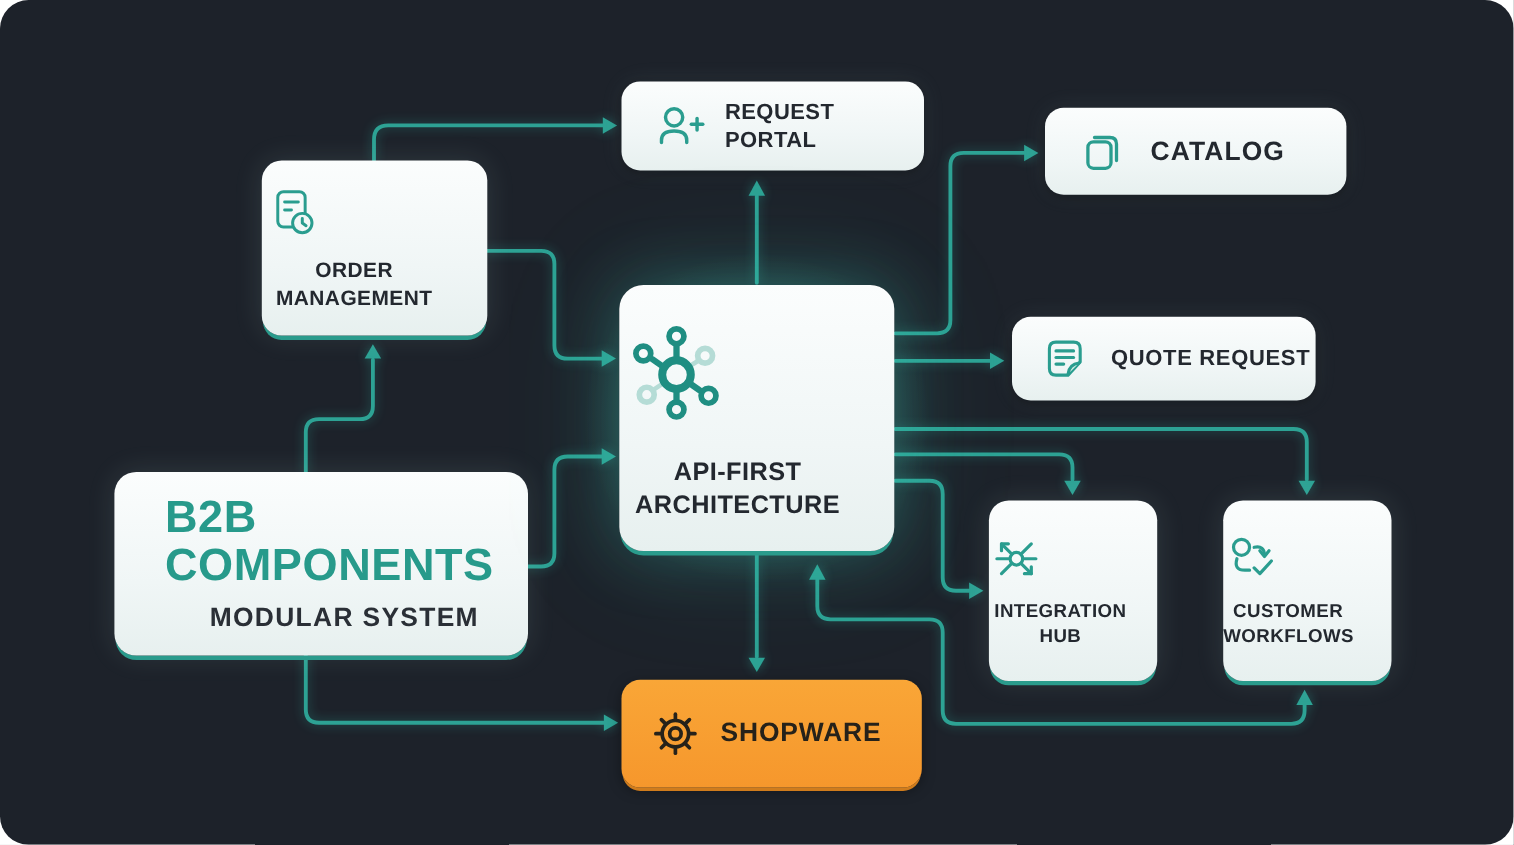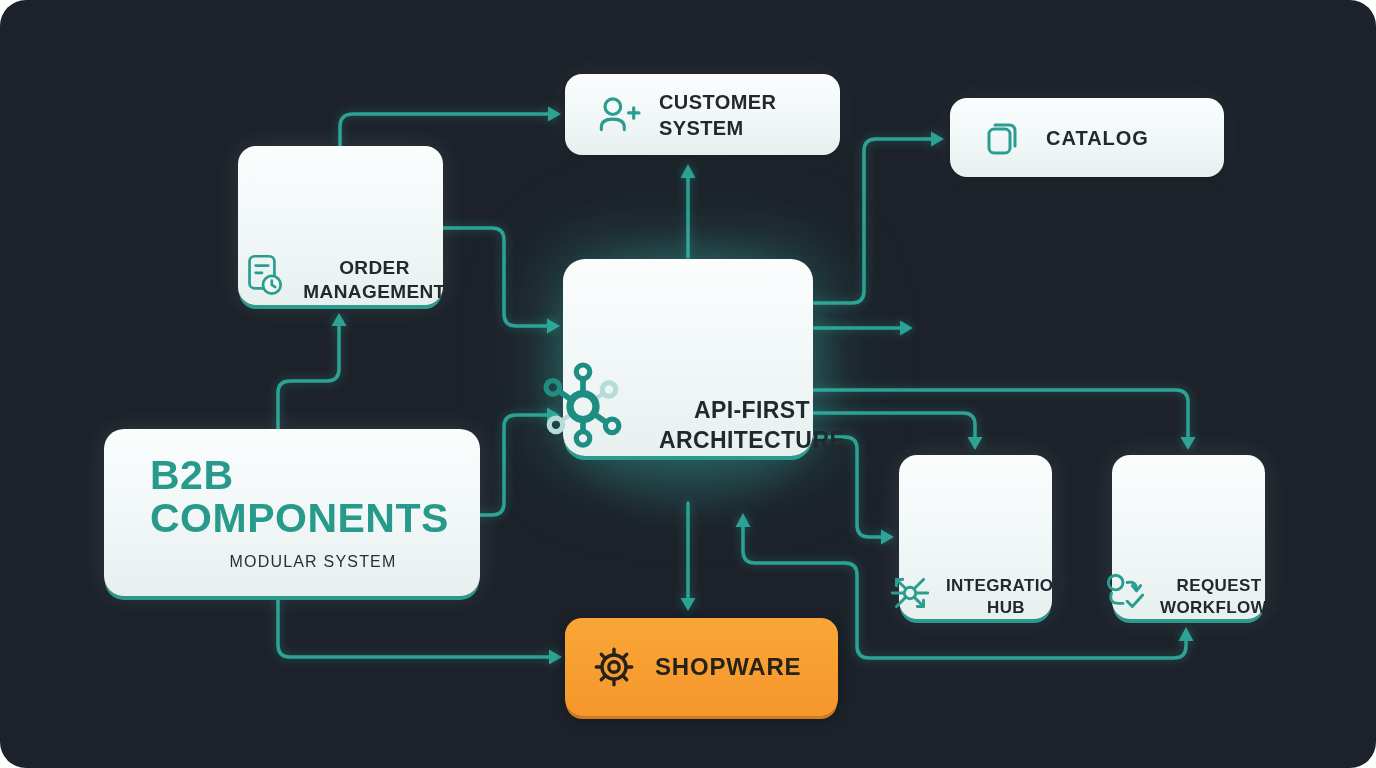--- a/index.html
+++ b/index.html
@@ -8,56 +8,56 @@
   .api-glow{position:absolute;left:478px;top:180px;width:420px;height:400px;border-radius:50%;
     background:radial-gradient(closest-side,rgba(62,205,186,.30),rgba(62,205,186,.10) 55%,transparent 75%);
     pointer-events:none;}
 
   svg.arrows{position:absolute;left:0;top:0;filter:drop-shadow(0 0 5px rgba(46,190,172,.40));}
   svg.arrows path{stroke:#2da294;stroke-width:3.5;fill:none;stroke-linecap:round;}
   svg.arrows polygon{fill:#2da294;}
 
   .node{position:absolute;background:linear-gradient(180deg,#fbfdfd 0%,#f0f6f6 60%,#e7f0ef 100%);
     color:#23282f;box-shadow:0 5px 0 -1px #2a9b8c,0 0 26px rgba(190,228,222,.12);}
-  .sq{border-radius:18px;display:flex;flex-direction:row;align-items:flex-end;justify-content:center;text-align:center;}
+  .sq{border-radius:18px;display:flex;flex-direction:column;align-items:flex-start;justify-content:center;text-align:center;}
   .pill{border-radius:17px;display:flex;flex-direction:row;align-items:center;text-align:left;
     box-shadow:0 3px 10px rgba(0,0,0,.35),0 0 20px rgba(190,228,222,.10);}
   .label{font-weight:700;letter-spacing:.4px;line-height:1.3;color:#23282f;}
 
   .om{left:238px;top:146px;width:205px;height:159px;gap:12px;}
   .om .label{font-size:19px;max-width:168px;}
 
   .cp{left:565px;top:74px;width:247px;height:81px;padding-left:28px;gap:18px;}
   .cp .label{font-size:20px;max-width:130px;}
 
-  .api{left:563px;top:259px;width:250px;height:197px;gap:24px;border-radius:22px;
+  .api{left:563px;top:259px;width:250px;height:242px;gap:24px;border-radius:22px;
     box-shadow:0 5px 0 -1px #2a9b8c,0 0 60px rgba(62,205,186,.30),0 0 120px rgba(62,205,186,.14);}
   .api .label{font-size:23px;max-width:215px;}
 
   .cat{left:950px;top:98px;width:246px;height:79px;padding-left:28px;gap:24px;}
-  .cat .label{font-size:20px;letter-spacing:1px;}
+  .cat .label{font-size:24px;letter-spacing:1px;}
 
   .qr{left:920px;top:288px;width:250px;height:76px;padding-left:26px;gap:20px;}
   .qr .label{font-size:20px;letter-spacing:.6px;}
 
   .ih{left:899px;top:455px;width:153px;height:164px;gap:11px;}
   .ih .label{font-size:17px;max-width:130px;}
 
   .aw{left:1112px;top:455px;width:153px;height:164px;gap:11px;}
   .aw .label{font-size:17px;max-width:118px;}
 
   .sw{left:565px;top:618px;width:247px;height:98px;padding-left:26px;gap:18px;
     background:linear-gradient(180deg,#f9a637 0%,#f6972c 100%);
     box-shadow:0 4px 0 -1px #d07c1c,0 3px 12px rgba(0,0,0,.35);}
   .sw .label{font-size:24px;letter-spacing:.8px;color:#26221a;}
 
   .b2b{left:104px;top:429px;width:350px;height:167px;border-radius:20px;padding:0 0 0 26px;
     display:flex;flex-direction:column;justify-content:center;align-items:center;}
   .b2b-title{color:#279a8b;font-size:41px;font-weight:700;line-height:1.06;letter-spacing:.5px;max-width:310px;}
-  .b2b-subtitle{color:#2a2f36;font-size:16px;font-weight:400;letter-spacing:1.2px;margin-top:13px;margin-left:16px;}
+  .b2b-subtitle{color:#2a2f36;font-size:24px;font-weight:700;letter-spacing:1.2px;margin-top:13px;margin-left:16px;}
 
   .icon{display:flex;align-items:center;justify-content:center;flex:0 0 auto;}
 </style>
 </head>
 <body>
 
 <div class="canvas">
 
   <div class="api-glow"></div>
 
@@ -137,21 +137,21 @@
 
   <div class="node pill cp">
     <span class="icon">
       <svg width="48" height="48" viewBox="0 0 46 46" fill="none" stroke="#2a9d8f" stroke-width="3" stroke-linecap="round" stroke-linejoin="round">
         <circle cx="19" cy="15" r="7.5"></circle>
         <path d="M8 37 V35 Q8 27 19 27 Q30 27 30 35 V37"></path>
         <path d="M34 21 H44"></path>
           <path d="M39 16 V26"></path>
       </svg>
     </span>
-    <div class="label">CUSTOMER SYSTEM</div>
+    <div class="label">REQUEST PORTAL</div>
   </div>
 
   <div class="node sq api">
     <span class="icon">
       <svg width="104" height="104" viewBox="0 0 100 100" fill="none" stroke-linecap="round">
         <g stroke="#b5dcd6">
           <path d="M60 46 L68 41" stroke-width="4"></path>
           <circle cx="75" cy="36" r="6.5" stroke-width="5"></circle>
           <path d="M40 59 L31 65" stroke-width="4"></path>
           <circle cx="24" cy="70" r="6.5" stroke-width="5"></circle>
@@ -175,20 +175,32 @@
   <div class="node pill cat">
     <span class="icon">
       <svg width="44" height="44" viewBox="0 0 44 44" fill="none" stroke="#2a9d8f" stroke-width="3" stroke-linecap="round" stroke-linejoin="round">
         <path d="M17 9 H31 Q37 9 37 15 V30"></path>
         <rect x="11" y="13" width="21" height="24" rx="5"></rect>
       </svg>
     </span>
     <div class="label">CATALOG</div>
   </div>
 
+  <div class="node pill qr">
+    <span class="icon">
+      <svg width="44" height="44" viewBox="0 0 44 44" fill="none" stroke="#2a9d8f" stroke-width="2.8" stroke-linecap="round" stroke-linejoin="round">
+        <path d="M36 25 V13 Q36 7 30 7 H14 Q8 7 8 13 V31 Q8 37 14 37 H25 L36 25 Z"></path>
+        <path d="M25 36 Q26 27 35 26" fill="#d3ece6"></path>
+        <path d="M14 15 H30"></path>
+          <path d="M14 21 H30"></path>
+          <path d="M14 27 H21"></path>
+      </svg>
+    </span>
+    <div class="label">QUOTE REQUEST</div>
+  </div>
 
   <div class="node sq ih">
     <span class="icon">
       <svg width="50" height="50" viewBox="0 0 48 48" fill="none" stroke="#2a9d8f" stroke-width="2.8" stroke-linecap="round" stroke-linejoin="round">
         <circle cx="24" cy="23" r="5.5"></circle>
         <path d="M18 23 H7"></path>
           <path d="M30 23 H41"></path>
         <path d="M28 19 L37 10"></path>
           <path d="M20 27 L11 36"></path>
         <path d="M20 19 L11 10"></path>
@@ -203,21 +215,21 @@
   <div class="node sq aw">
     <span class="icon">
       <svg width="50" height="50" viewBox="0 0 48 48" fill="none" stroke="#2a9d8f" stroke-width="2.8" stroke-linecap="round" stroke-linejoin="round">
         <circle cx="16" cy="13" r="7"></circle>
         <path d="M27 13 Q36 11 36 20"></path>
         <polyline points="32,16 36,21 40,16"></polyline>
         <path d="M12 23 Q9 33 19 33 H23"></path>
         <path d="M27 31 L32 36 L42 25"></path>
       </svg>
     </span>
-    <div class="label">REQUEST WORKFLOWS</div>
+    <div class="label">CUSTOMER WORKFLOWS</div>
   </div>
 
   <div class="node pill sw">
     <span class="icon">
       <svg width="46" height="46" viewBox="0 0 44 44" fill="none" stroke="#26221a" stroke-width="3.2" stroke-linecap="round">
         <circle cx="22" cy="22" r="5"></circle>
         <circle cx="22" cy="22" r="11.5"></circle>
         <path d="M34 22 H39"></path>
           <path d="M30.5 13.5 L34.2 9.8"></path>
         <path d="M22 10 V5"></path>

